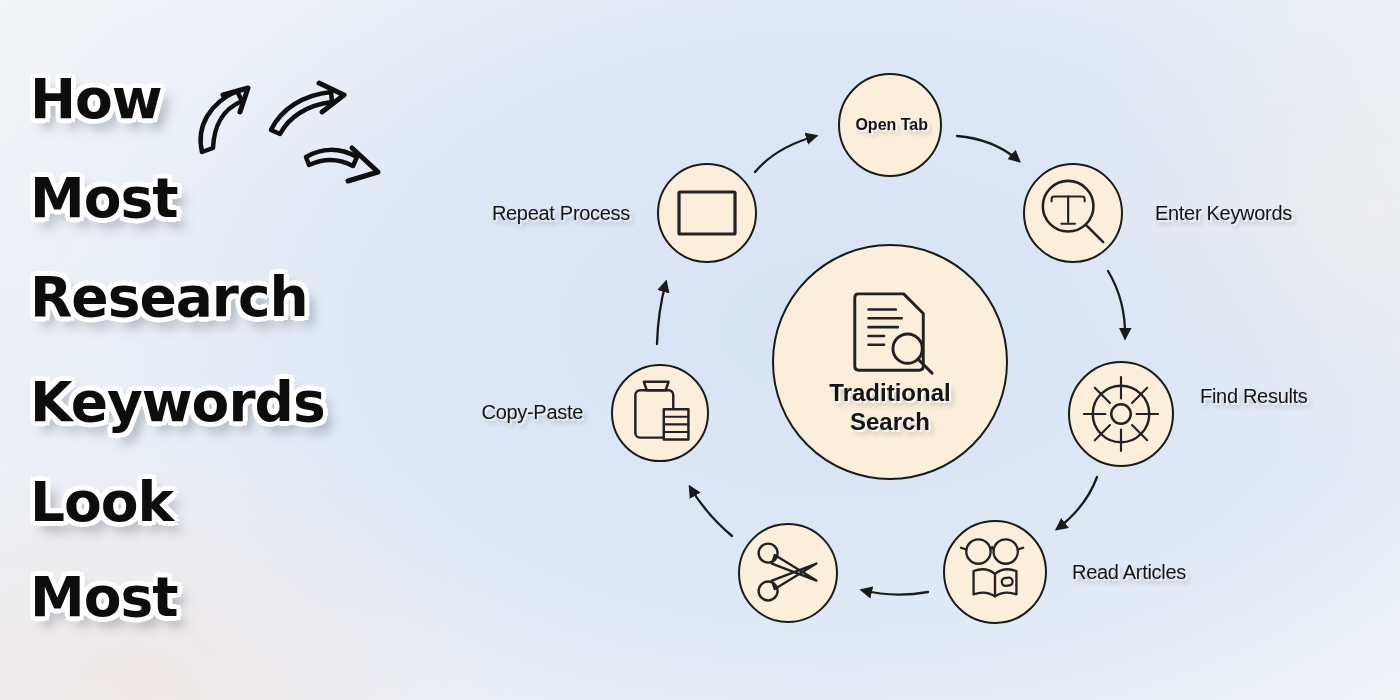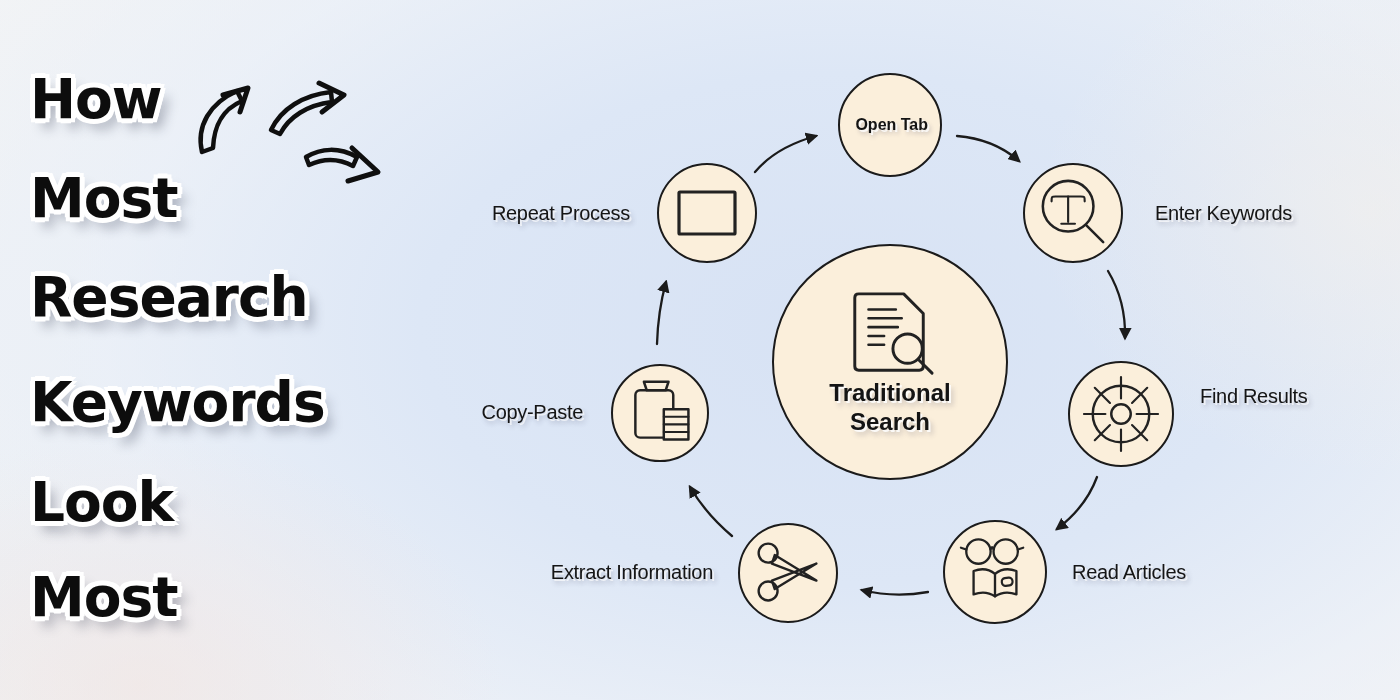--- a/index.html
+++ b/index.html
@@ -171,17 +171,16 @@
 
   <div class="node" id="node-repeat-process">
     <svg class="icon" width="62" height="48" viewBox="0 0 62 48" fill="none" stroke="#222" stroke-width="3.2" stroke-linejoin="round">
       <rect x="3" y="3" width="56" height="42" rx="1"></rect>
     </svg>
   </div>
 
   <div class="side-label" id="label-enter-keywords">Enter Keywords</div>
   <div class="side-label" id="label-find-results">Find Results</div>
   <div class="side-label" id="label-read-articles">Read Articles</div>
-  <div class="side-label" id="label-extract-information">Extract Information</div>
   <div class="side-label" id="label-copy-paste">Copy-Paste</div>
   <div class="side-label" id="label-repeat-process">Repeat Process</div>
 
 </div>
 
 </body></html>

